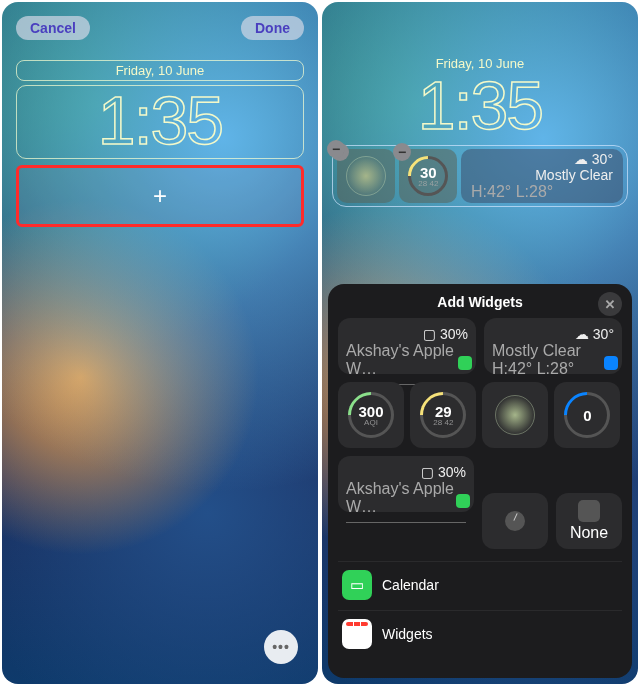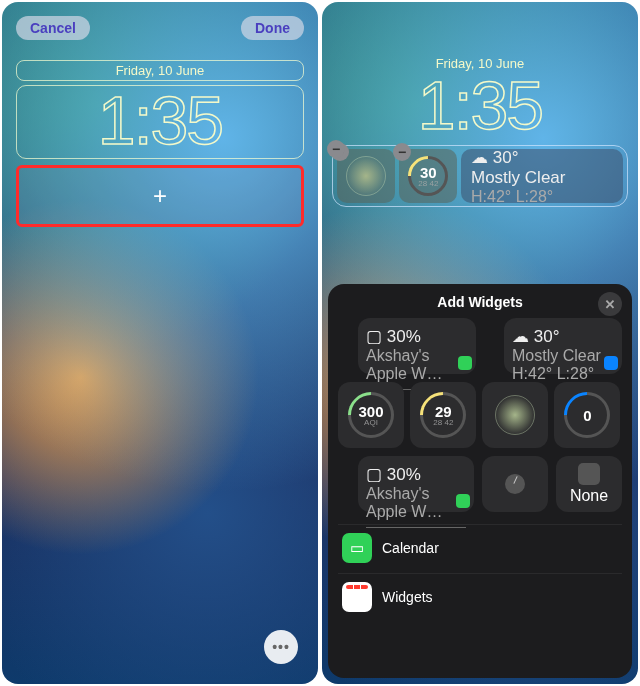--- a/index.html
+++ b/index.html
@@ -142,45 +142,45 @@
   .panel-close {
     position:absolute; right:0; top:-2px;
     width:24px;height:24px;border-radius:50%;
     background:#3a3a3c;color:#aaa;
     display:flex;align-items:center;justify-content:center;
     font-size:13px;
   }
   .grid2 { display:flex; gap:8px; }
   .card {
     background:#2c2c2e; border-radius:12px;
-    padding:8px; font-size:11px; position:relative;margin-left:20px;
+    padding:8px; font-size:11px; position:relative;
   }
   .half { flex:1; height:56px; }
   .card .corner {
     position:absolute; right:4px; bottom:4px;
     width:14px;height:14px;border-radius:4px;
   }
   .corner.green{background:#30d158;}
   .corner.blue{background:#0a84ff;}
   .corner.red{background:#ff3b30;}
   .corner.ring{background:radial-gradient(circle,#ff3b5c 40%,#30d158 60%,#0a84ff 80%);}
-  .line { font-size:17px; color:#eee; }
+  .line { font-size:14px; color:#eee;text-align:right; }
   .sub { font-size:16px; color:#aaa; }
 
   .grid4 { display:flex; gap:6px; }
   .sq { width:66px; height:66px; background:#2c2c2e; border-radius:12px; position:relative;
     display:flex;align-items:center;justify-content:center;flex-direction:column; }
   .sq .gauge { width:46px;height:46px;border-width:3px; }
   .clock-dot { width:20px;height:20px;border-radius:50%;background:#555; position:relative;}
   .clock-dot::after{content:"";position:absolute;width:1px;height:8px;background:#ccc;left:10px;top:2px;transform:rotate(25deg);}
 
   .grid-lower { display:flex; gap:8px; }
   .wide { flex:1.7; height:56px; }
   .sq2 { width:66px; height:56px; background:#2c2c2e; border-radius:12px; position:relative;
-    display:flex;align-items:center;justify-content:center; }
+    display:flex;align-items:center;justify-content:center;margin-top:37px; }
 
   .cat-list { margin-top:4px; display:flex; flex-direction:column; gap:2px; }
   .cat-item { display:flex; align-items:center; gap:10px; padding:8px 4px;
     border-top:1px solid #2a2a2c; font-size:14px; }
   .cat-icon { width:30px;height:30px;border-radius:7px;
     display:flex;align-items:center;justify-content:center;font-size:15px; }
   .cat-icon.green{background:#30d158;color:#fff;}
   .cat-icon.white{background:#fff;color:#ff3b30;position:relative;}
   .cal-top{position:absolute;top:3px;left:4px;right:4px;height:4px;
     background:linear-gradient(90deg,#ff3b30 0 30%,transparent 30% 35%,#ff3b30 35% 65%,transparent 65% 70%,#ff3b30 70%);border-radius:2px;}

